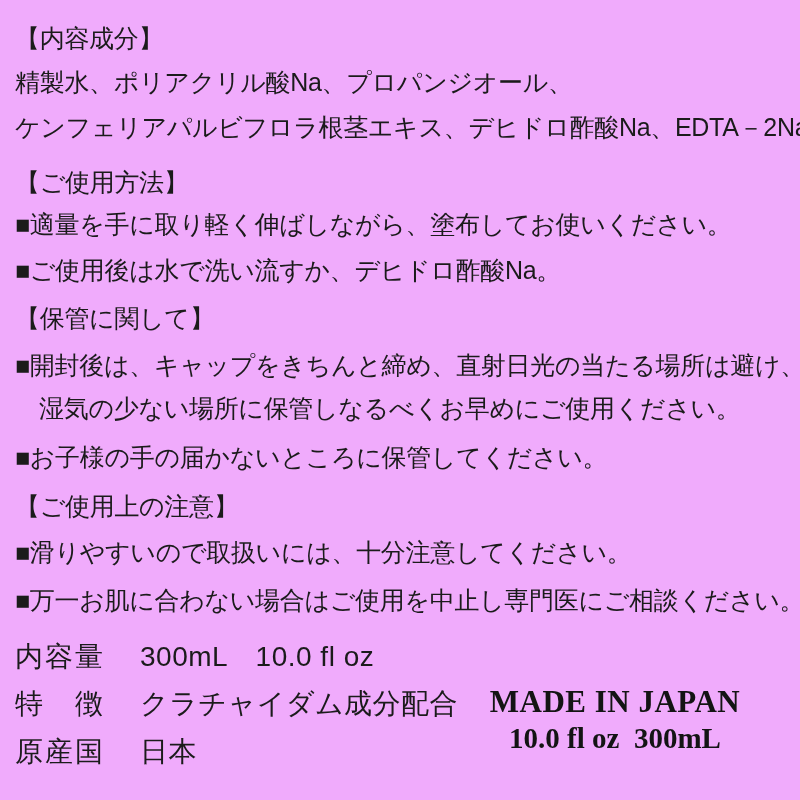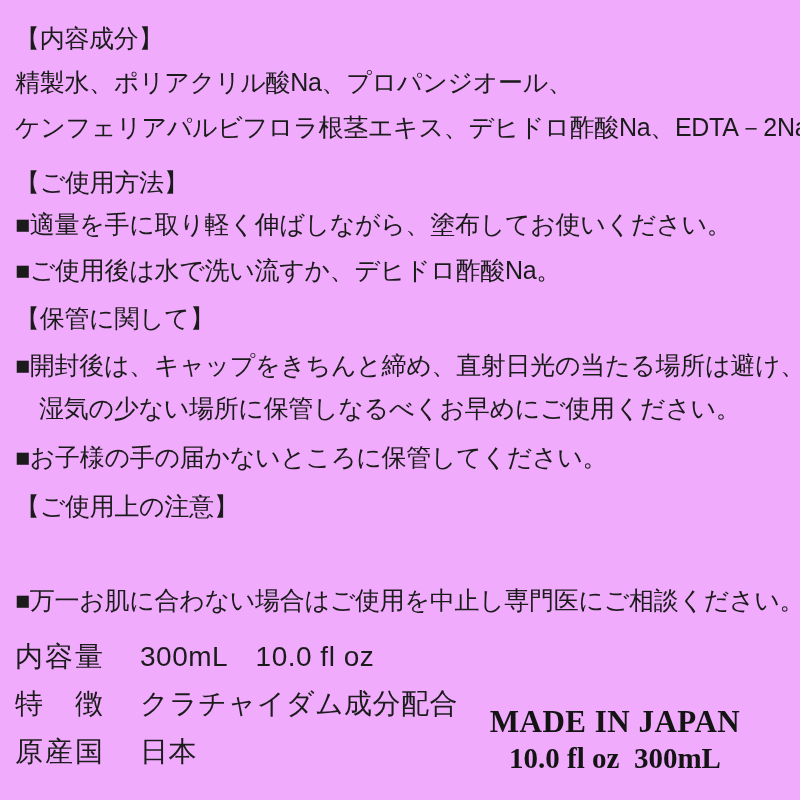--- a/index.html
+++ b/index.html
@@ -50,21 +50,21 @@
   .spec-value {
     display: inline-block;
     margin-left: 25px;
     letter-spacing: 0.5px;
     white-space: pre;
     text-align: right;
   }
   .origin-block {
     position: absolute;
     left: 487px;
-    top: 706px;
+    top: 686px;
     width: 256px;
     text-align: center;
     font-family: "Liberation Serif", "DejaVu Serif", serif;
     font-weight: bold;
     color: #141414;
   }
   .origin-line1 {
     font-size: 31px;
     line-height: 1;
     letter-spacing: 0.5px;
@@ -89,20 +89,21 @@
   <div class="ln heading" style="top:170px">【ご使用方法】</div>
   <div class="ln" style="top:212px">■適量を手に取り軽く伸ばしながら、塗布してお使いください。</div>
   <div class="ln" style="top:258px">■ご使用後は水で洗い流すか、デヒドロ酢酸Na。</div>
 
   <div class="ln heading" style="top:306px">【保管に関して】</div>
   <div class="ln" style="top:353px">■開封後は、キャップをきちんと締め、直射日光の当たる場所は避け、</div>
   <div class="ln indented" style="top:396px">湿気の少ない場所に保管しなるべくお早めにご使用ください。</div>
   <div class="ln" style="top:445px">■お子様の手の届かないところに保管してください。</div>
 
   <div class="ln heading" style="top:494px">【ご使用上の注意】</div>
+  <div class="ln" style="top:540px">■滑りやすいので取扱いには、十分注意してください。</div>
   <div class="ln" style="top:588px">■万一お肌に合わない場合はご使用を中止し専門医にご相談ください。</div>
 
   <div class="spec-row" style="top:643px">
     <span class="spec-label">内容量</span>
     <span class="spec-value">300mL　10.0 fl oz</span>
   </div>
   <div class="spec-row" style="top:690px">
     <span class="spec-label">特　徴</span>
     <span class="spec-value">クラチャイダム成分配合</span>
   </div>

